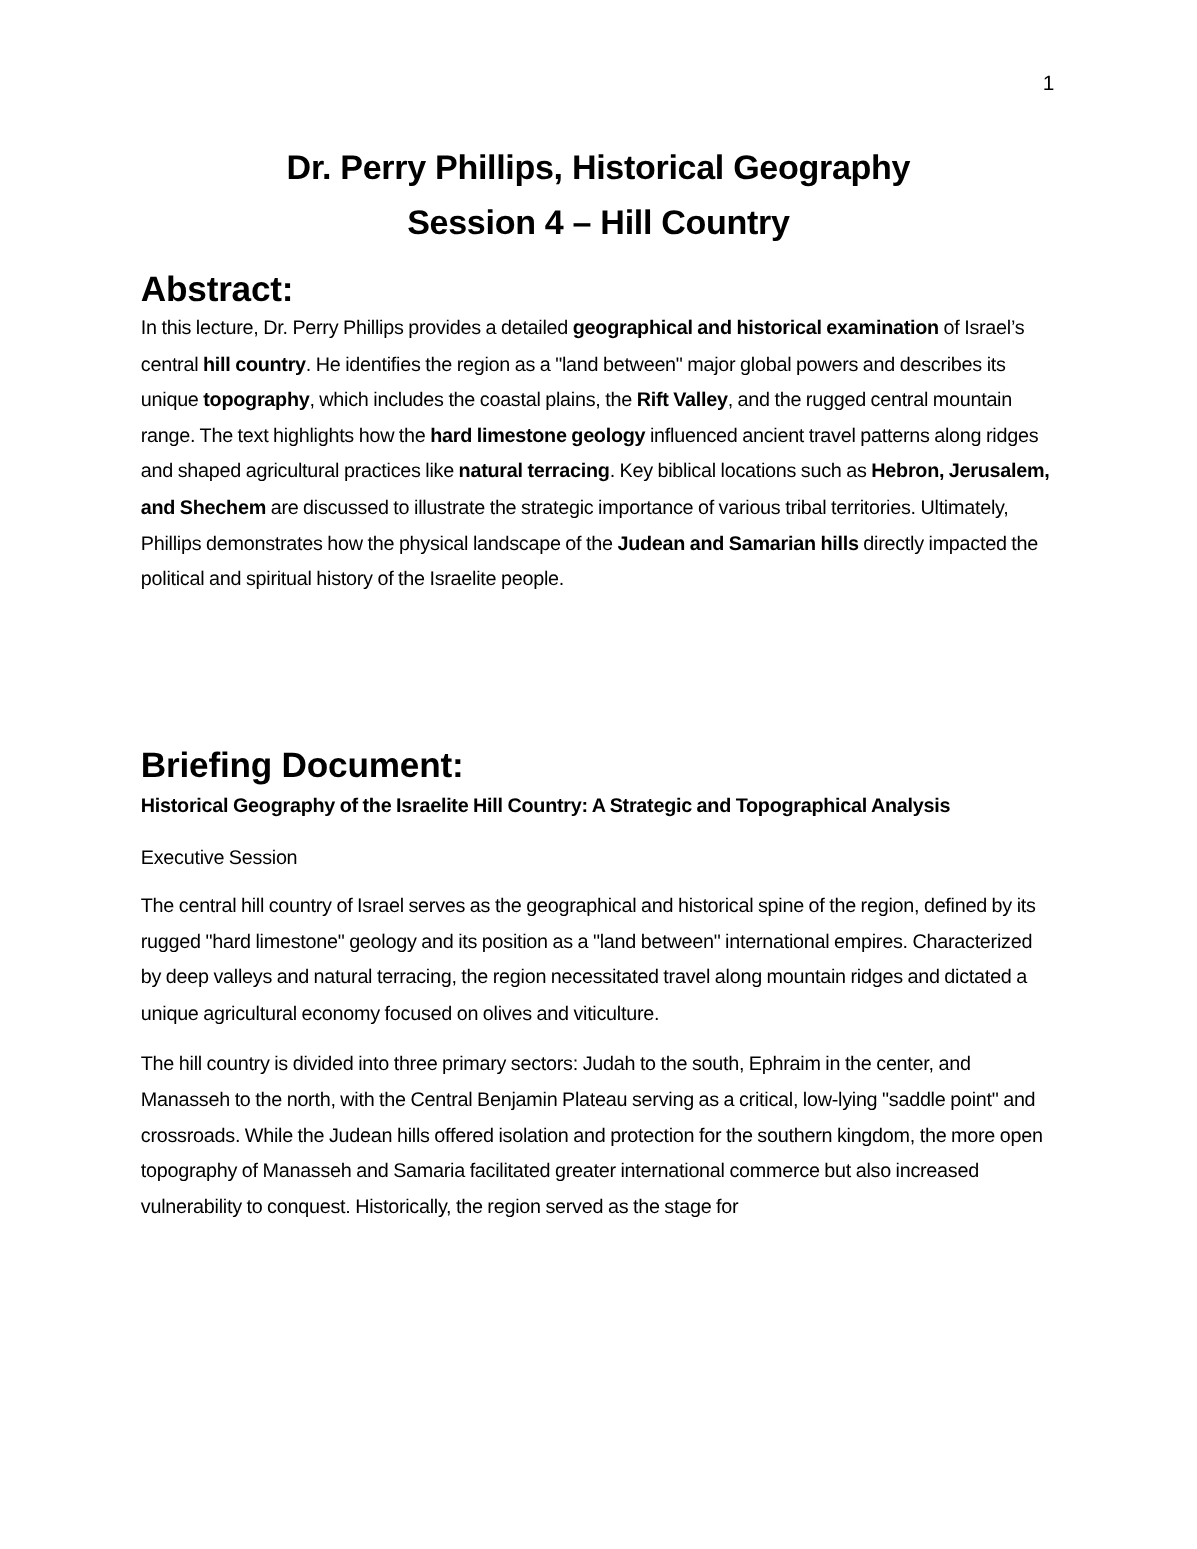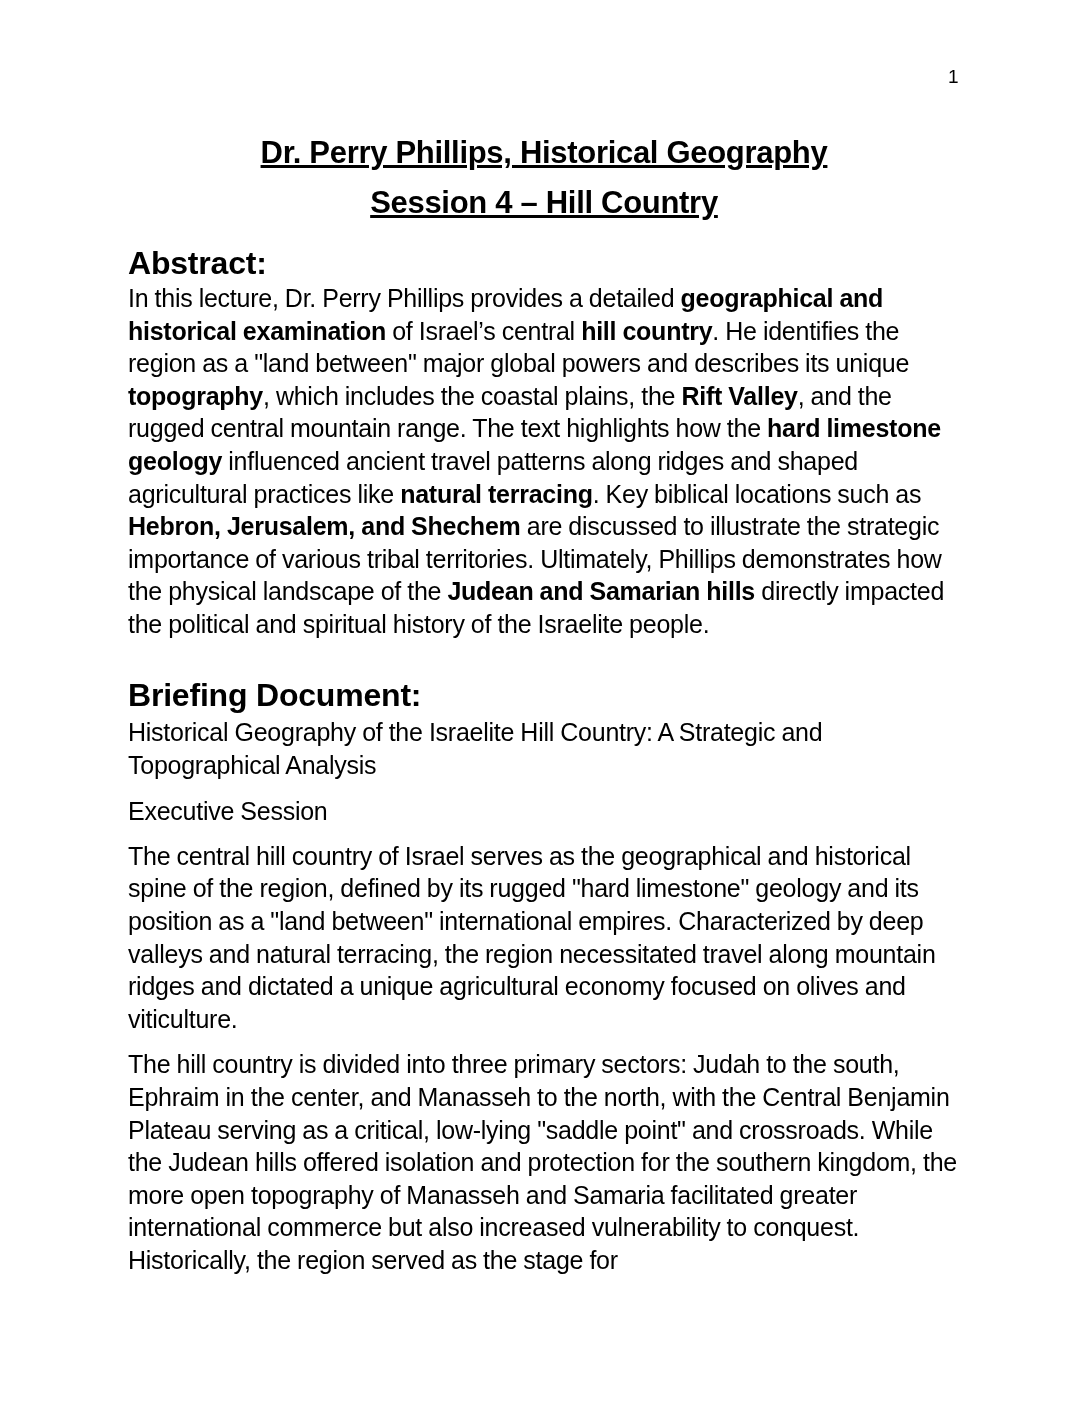--- a/index.html
+++ b/index.html
@@ -28,52 +28,51 @@
       left: 948px;
       font-size: 19px;
       line-height: 22px;
     }
     .title-block {
       position: absolute;
       top: 128px;
       left: 0;
       width: 1088px;
       text-align: center;
-      text-decoration: underline;
     }
     .title-line {
       font-size: 31px;
       font-weight: bold;
       line-height: 50px;
       letter-spacing: -0.3px;
     }
     .content {
       position: absolute;
       left: 128px;
       width: 832px;
     }
     .heading {
       font-size: 32px;
       font-weight: bold;
       line-height: 38px;
       letter-spacing: -0.2px;
       margin: 0;
     }
     .para {
-      font-size: 25px;
+      font-size: 18px;
       line-height: 32.6px;
       margin: 0;
       letter-spacing: -0.25px;
       word-spacing: -0.5px;
     }
     .para b { font-weight: bold; }
     #abstract-section { top: 244px; }
     #briefing-section { top: 676px; }
     .abstract-body { margin-top: 0px; }
-    .subtitle { margin-top: 2px; }
+    .subtitle { margin-top: 2px; font-weight: bold; }
     .exec { margin-top: 14px; }
     .summary-p1 { margin-top: 12px; }
     .summary-p2 { margin-top: 13px; }
   </style>
 </head>
 <body>
 
 <div class="page">
 
   <div class="page-number">1</div>

